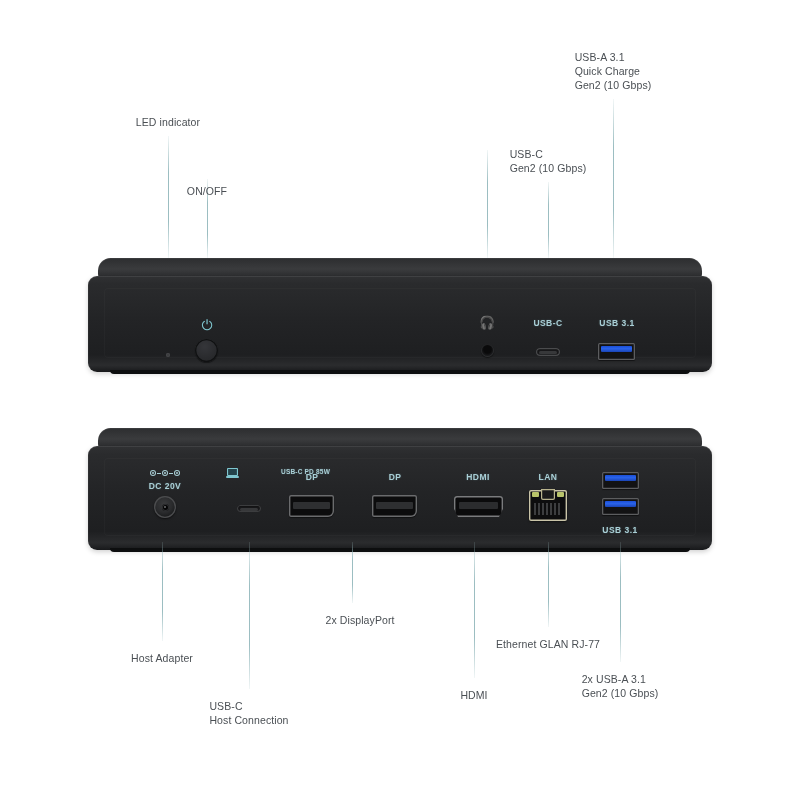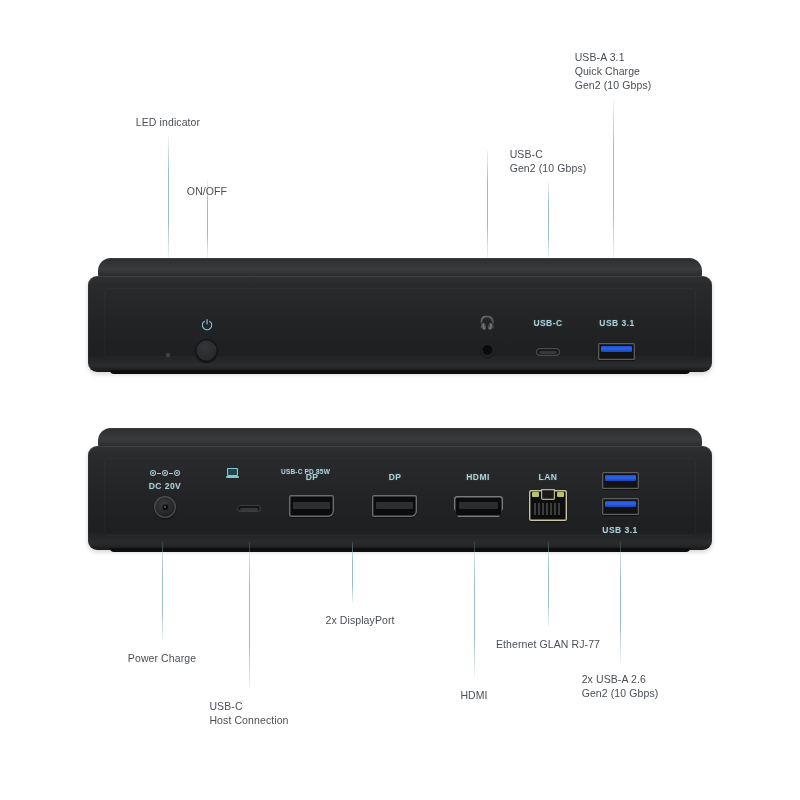--- a/index.html
+++ b/index.html
@@ -411,22 +411,22 @@
     <div class="dev-foot" style="left:22px; width:580px; top:120px;"></div>
   </div>
 
   <div class="leader" style="left:162px; top:542px; height:99px;"></div>
   <div class="leader" style="left:249px; top:542px; height:147px;"></div>
   <div class="leader" style="left:352px; top:542px; height:61px;"></div>
   <div class="leader" style="left:474px; top:542px; height:136px;"></div>
   <div class="leader" style="left:548px; top:542px; height:85px;"></div>
   <div class="leader" style="left:620px; top:542px; height:120px;"></div>
 
-  <div class="callout center" style="left:162px; top:651px;">Power Charge</div>
+  <div class="callout center" style="left:162px; top:651px;">Host Adapter</div>
   <div class="callout center" style="left:249px; top:699px;">USB-C
 Host Connection</div>
   <div class="callout center" style="left:360px; top:613px;">2x DisplayPort</div>
   <div class="callout center" style="left:474px; top:688px;">HDMI</div>
   <div class="callout center" style="left:548px; top:637px;">Ethernet GLAN RJ-77</div>
-  <div class="callout center" style="left:620px; top:672px;">2x USB-A 2.6
+  <div class="callout center" style="left:620px; top:672px;">2x USB-A 3.1
 Gen2 (10 Gbps)</div>
 
 </div>
 
 </body></html>

